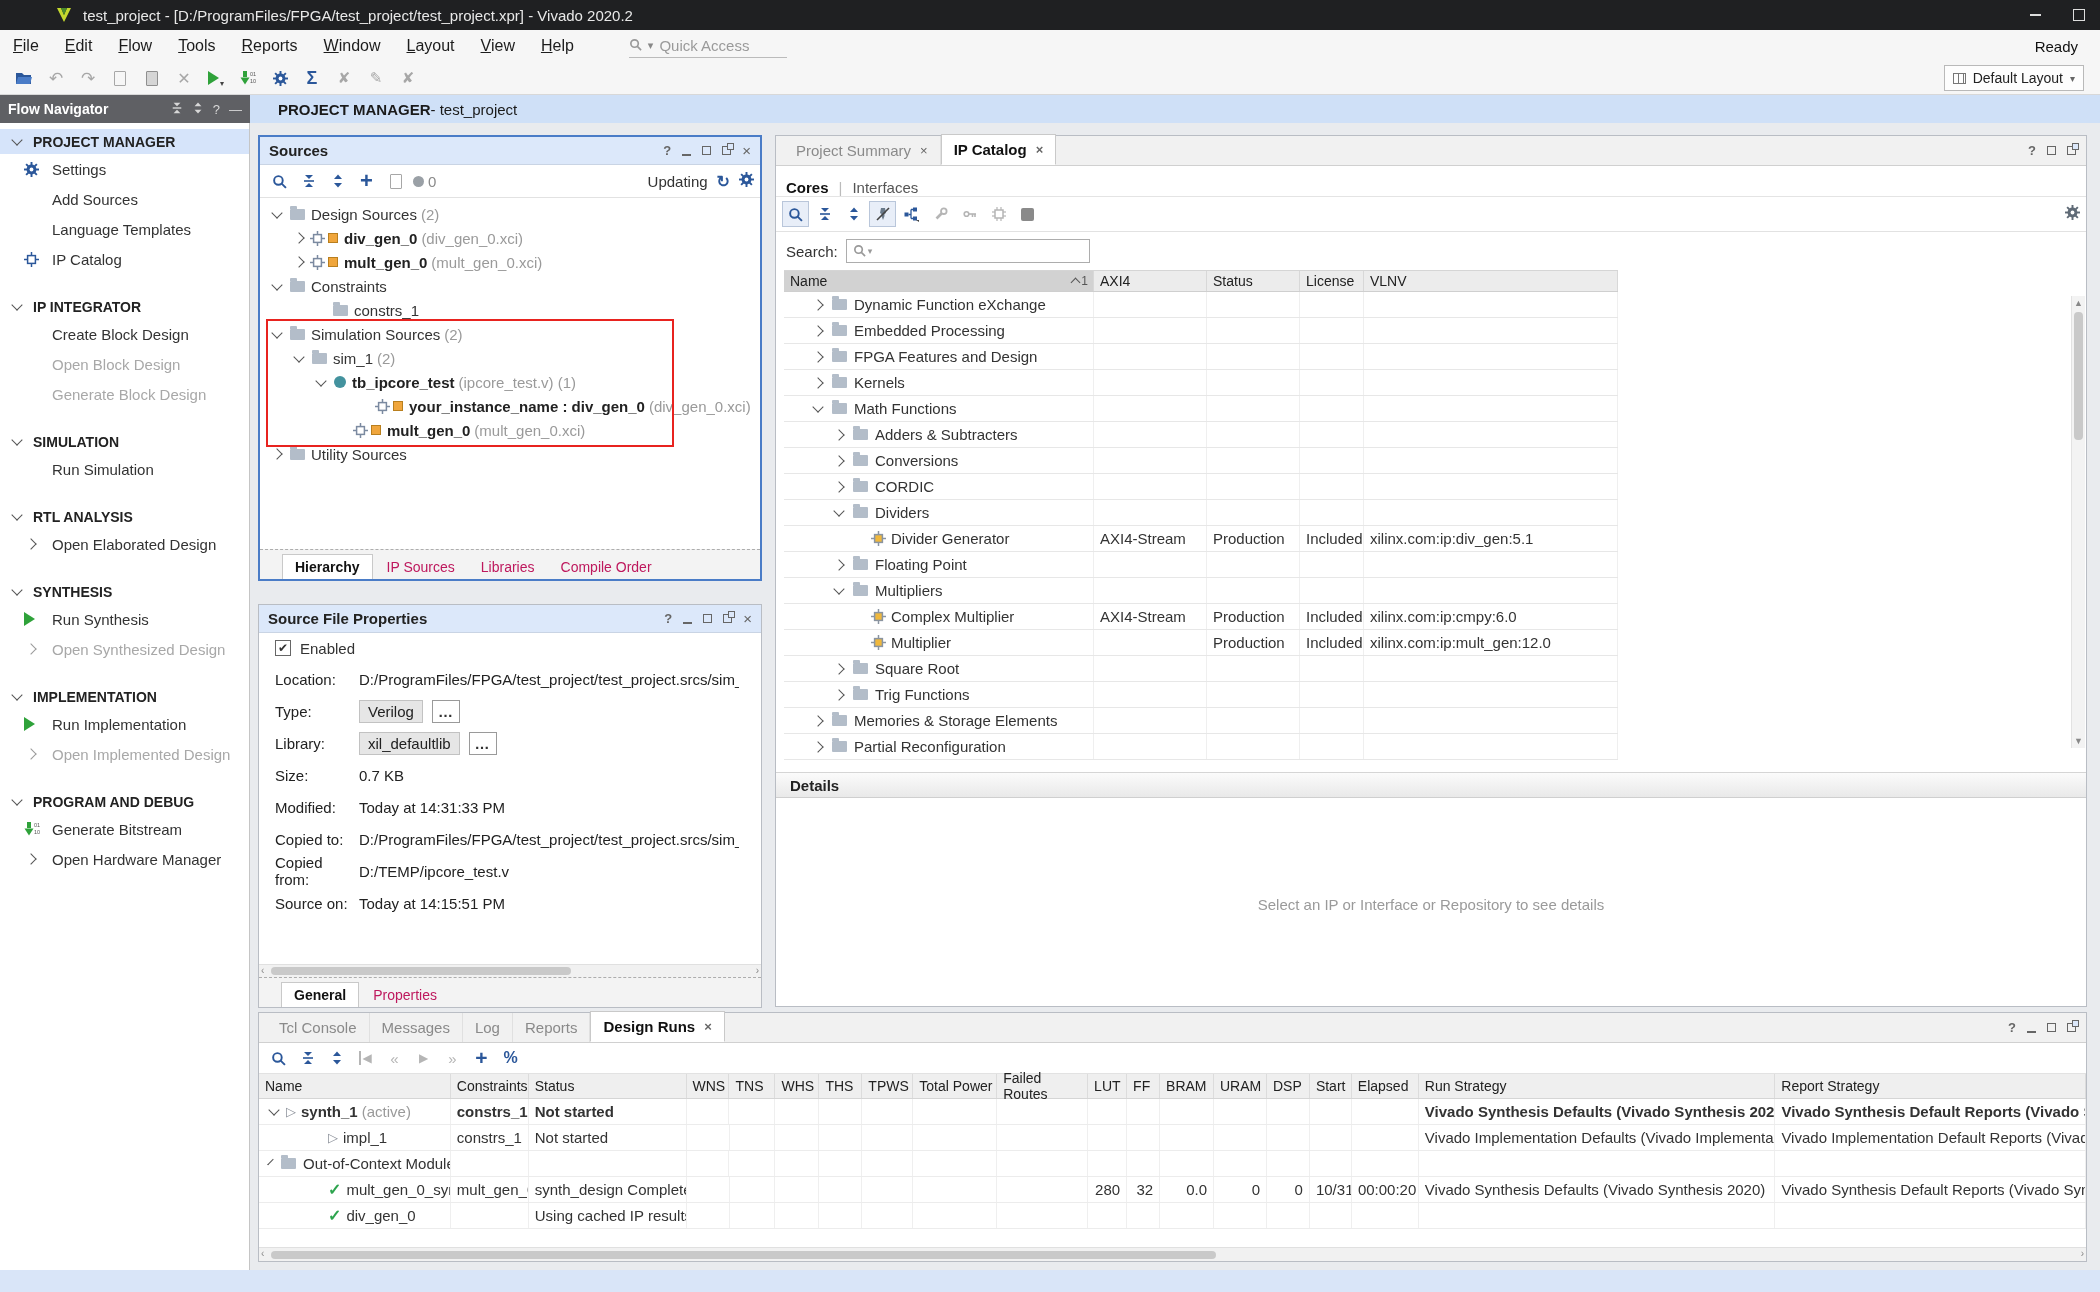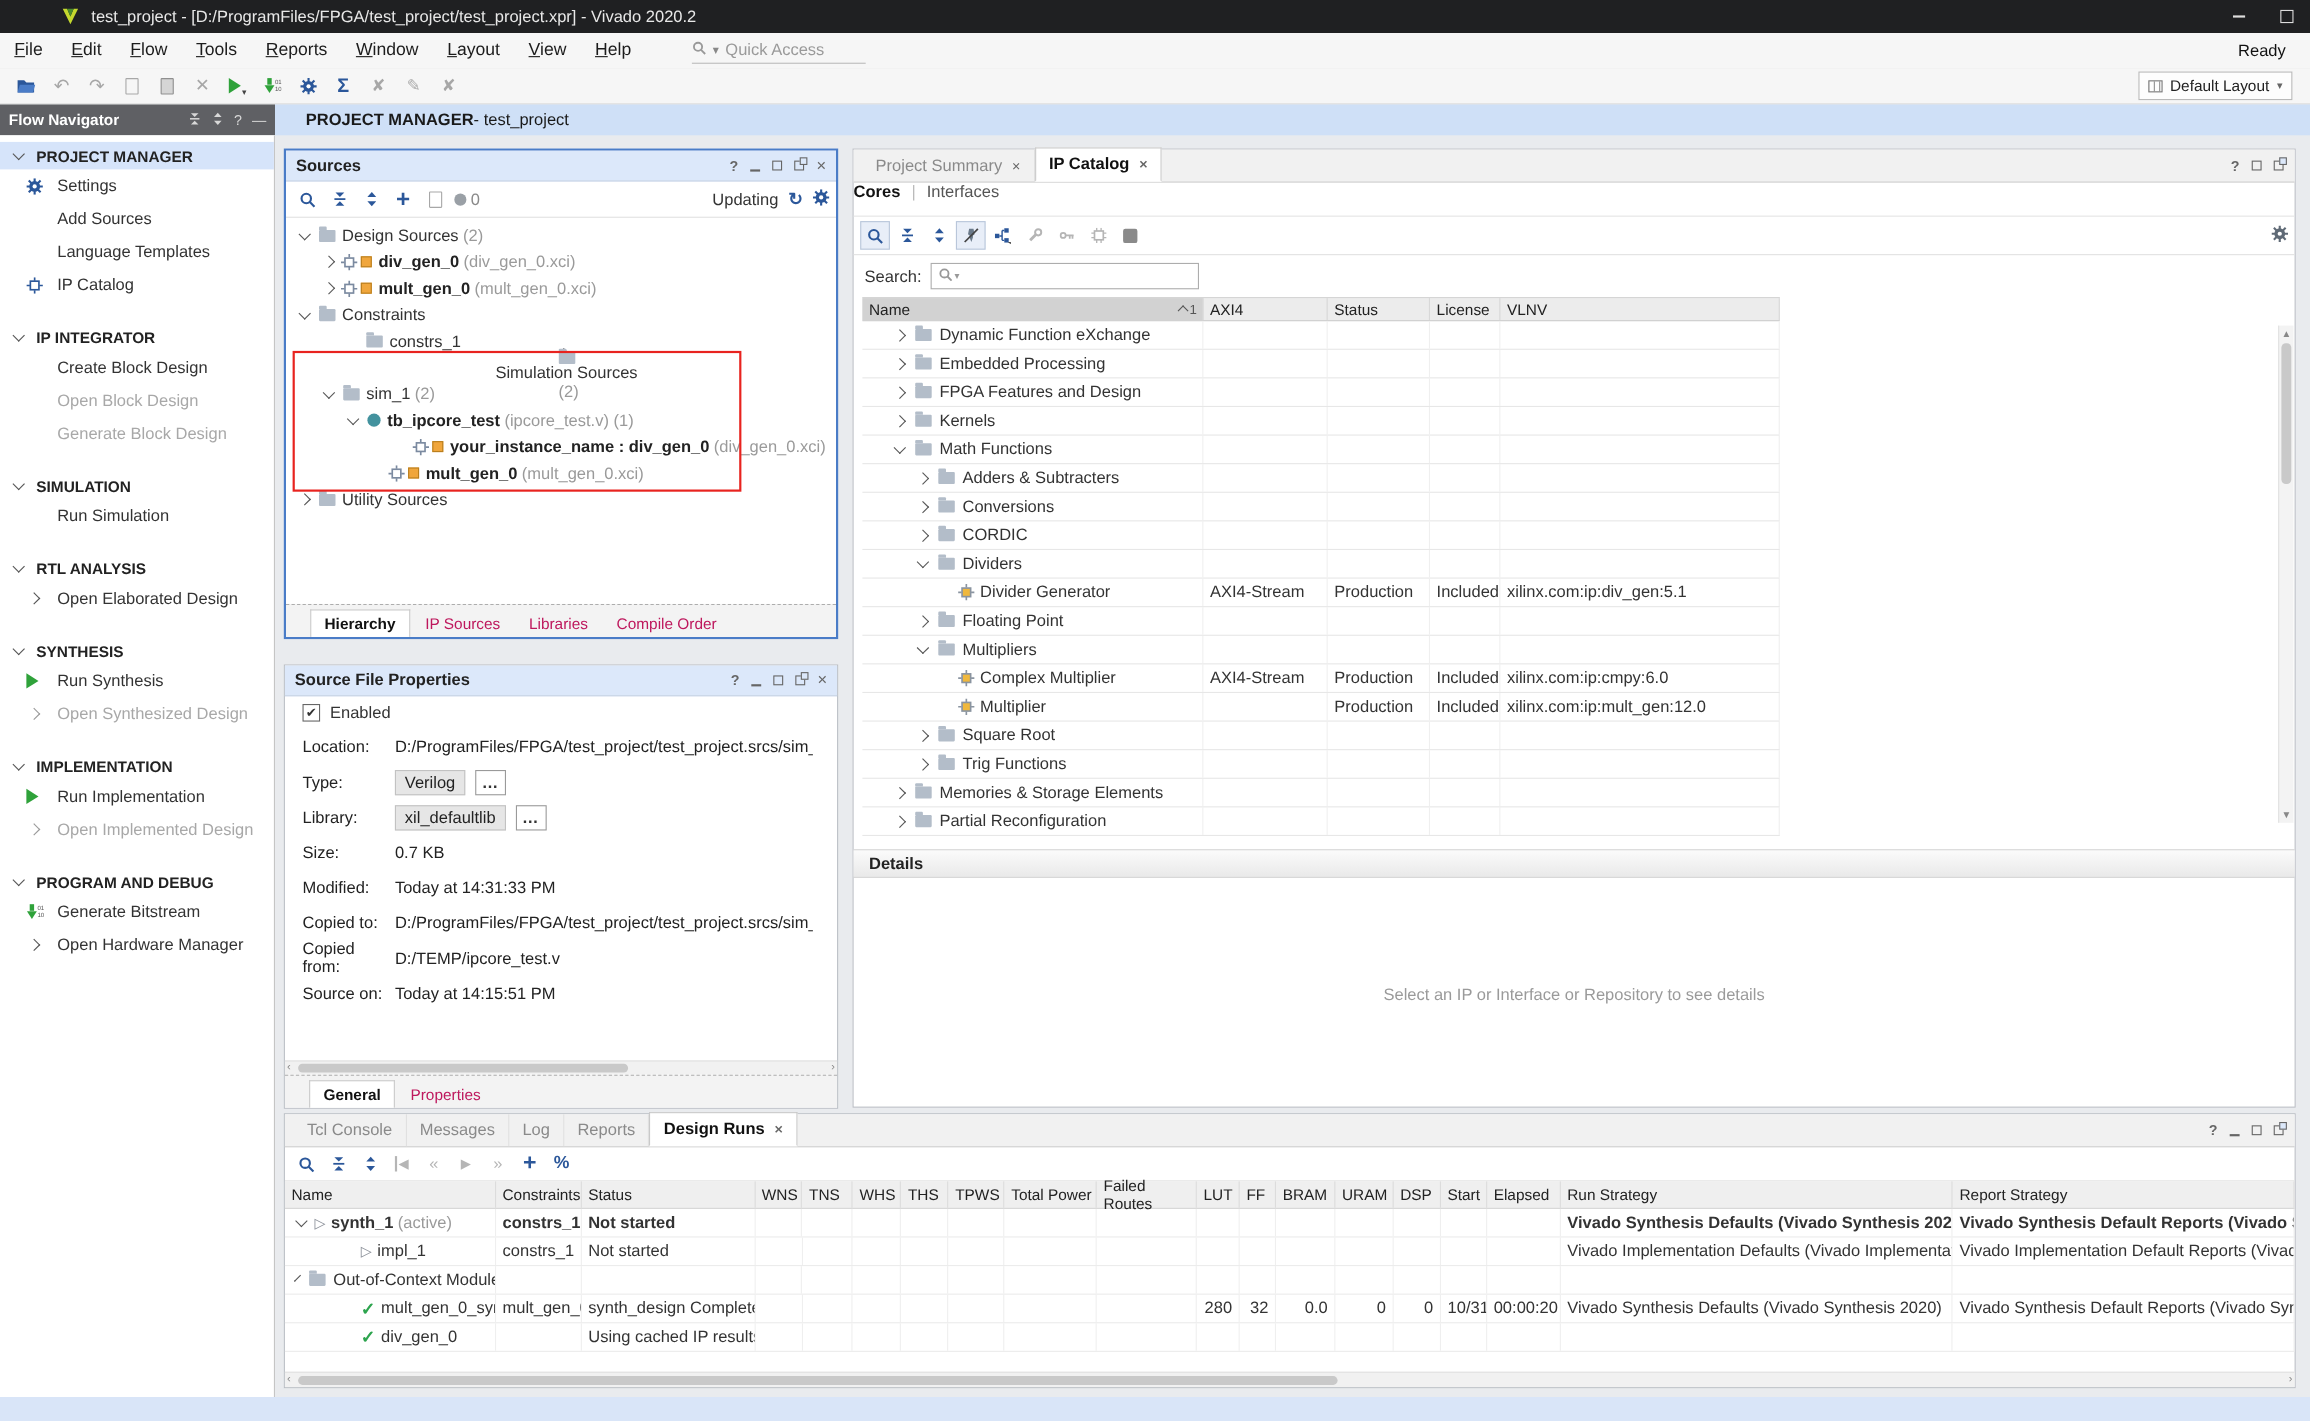--- a/index.html
+++ b/index.html
@@ -83,21 +83,21 @@
   .dots{display:inline-flex;align-items:center;justify-content:center;width:26px;height:21px;border:1px solid #9a9a9a;margin-left:9px;background:#fff;font-weight:bold;letter-spacing:1px;}
   .cbx{width:14px;height:14px;border:1.5px solid #666;display:inline-flex;align-items:center;justify-content:center;font-size:12px;color:#333;margin-right:9px;background:#fff;}
   .hscroll{position:relative;height:12px;background:#f1f1f1;border-top:1px solid #e0e0e0;}
   .hthumb{position:absolute;top:2px;height:8px;background:#c9c9c9;border-radius:4px;}
   .harrow{position:absolute;top:0;font-size:10px;color:#888;line-height:12px;}
   
   .tabbar{height:30px;background:#f1f1f1;border-bottom:1px solid #d0d0d0;display:flex;align-items:flex-end;padding-left:8px;box-sizing:border-box;}
   .vtab{height:29px;display:flex;align-items:center;gap:9px;padding:0 12px;font-size:15px;color:#8a8a8a;border-right:1px solid #e0e0e0;}
   .vtab.active{background:#fff;border:1px solid #c9c9c9;border-bottom:1px solid #fff;color:#111;font-weight:bold;}
   .tabbar .hdr-icons{margin-left:auto;padding:0 10px 7px 0;}
-  .subtabs{height:30px;display:flex;align-items:flex-start;border-bottom:1px solid #e4e4e4;gap:10px;}
+  .subtabs{height:30px;display:flex;align-items:flex-end;padding-left:10px;border-bottom:1px solid #e4e4e4;gap:10px;}
   .searchrow{height:38px;display:flex;align-items:center;padding-left:10px;gap:8px;}
   .s-input{width:244px;height:24px;border:1px solid #adadad;display:flex;align-items:center;padding-left:6px;gap:2px;box-sizing:border-box;}
   .iphdr{display:flex;height:22px;background:#ececec;border-top:1px solid #d5d5d5;border-bottom:1px solid #cfcfcf;font-size:14px;color:#222;width:834px;margin-left:8px;box-sizing:border-box;}
   .iphdr .hc{display:flex;align-items:center;padding-left:6px;border-right:1px solid #d8d8d8;box-sizing:border-box;}
   .iphdr .hc.first{background:#d2d2d2;}
   .sortmark{margin-left:auto;margin-right:5px;color:#555;font-size:12px;display:flex;align-items:center;gap:2px;}
   .cvup{display:inline-block;width:6px;height:6px;border-left:1.4px solid #555;border-top:1.4px solid #555;transform:rotate(45deg);margin-top:3px;}
   .ip-rows{width:834px;margin-left:8px;}
   .ip-row{display:flex;height:25px;border-bottom:1px solid #e7e7e7;align-items:stretch;}
   .ip-cell{display:flex;align-items:center;border-right:1px solid #efefef;box-sizing:border-box;padding-left:6px;white-space:nowrap;overflow:hidden;}
@@ -500,21 +500,21 @@
           </span>
           <span class="t-name ">Constraints</span>
         </div>
         <div class="t-row" style="padding-left: 54px;">
           <span style="display:inline-block;width:13px;"></span>
           <span style="display:inline-flex;align-items:center;gap:1px;margin:0 4px;">
             <span class="fold"></span>
           </span>
           <span class="t-name ">constrs_1</span>
         </div>
-        <div class="t-row" style="padding-left: 10px; flex-direction: column;">
+        <div class="t-row" style="padding-left: 10px;">
           <span class="cv down"></span>
           <span style="display:inline-flex;align-items:center;gap:1px;margin:0 4px;">
             <span class="fold"></span>
           </span>
           <span class="t-name ">Simulation Sources</span>
           <span class="t-suffix"> (2)</span>
         </div>
         <div class="t-row" style="padding-left: 32px;">
           <span class="cv down"></span>
           <span style="display:inline-flex;align-items:center;gap:1px;margin:0 4px;">

